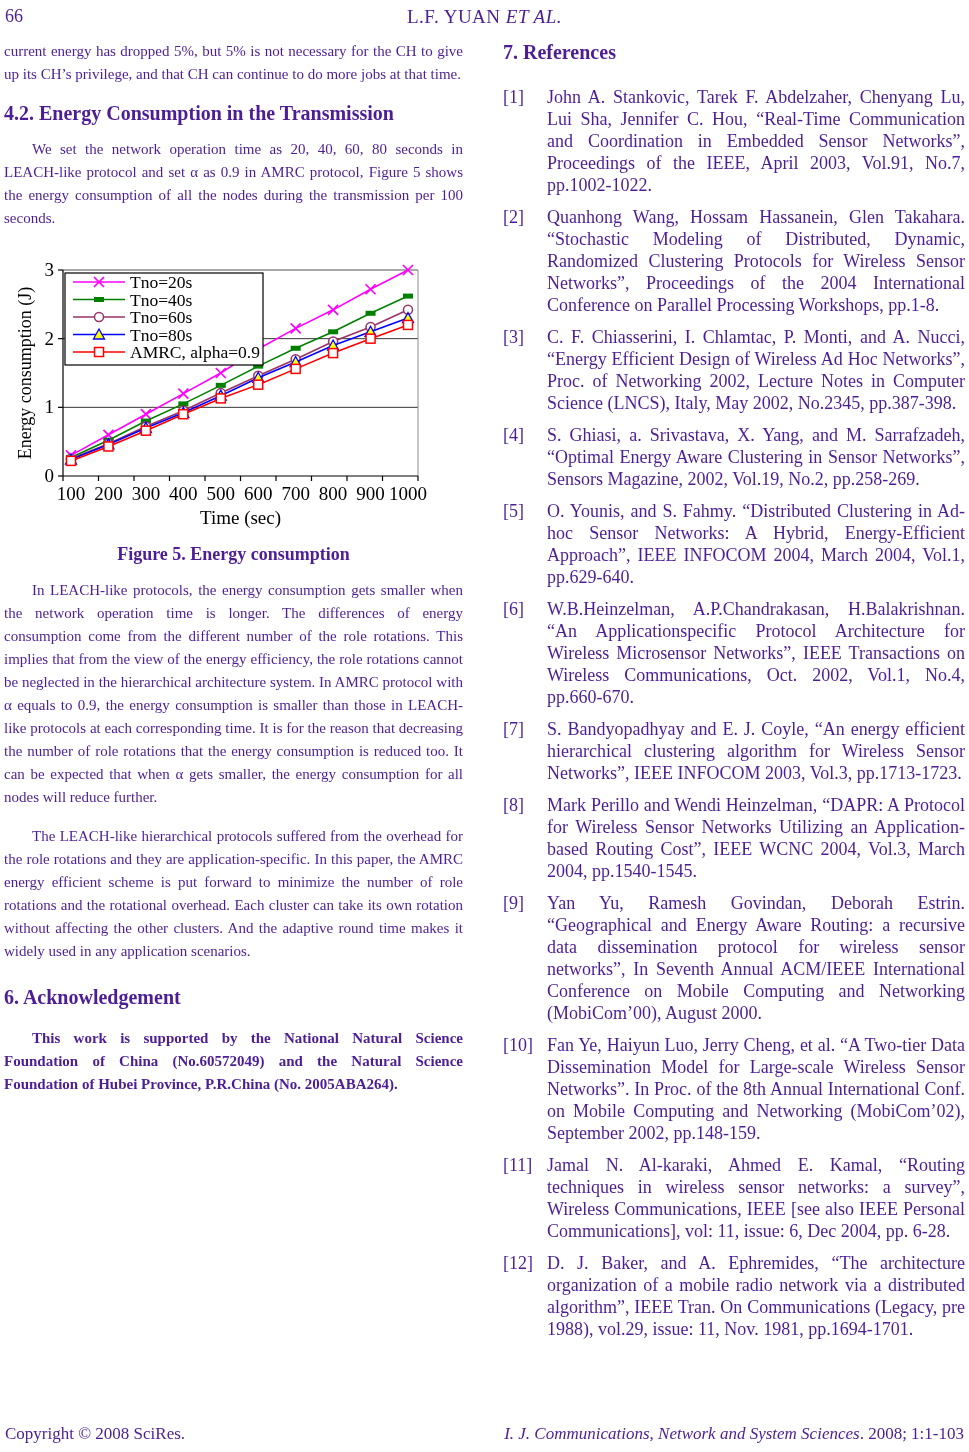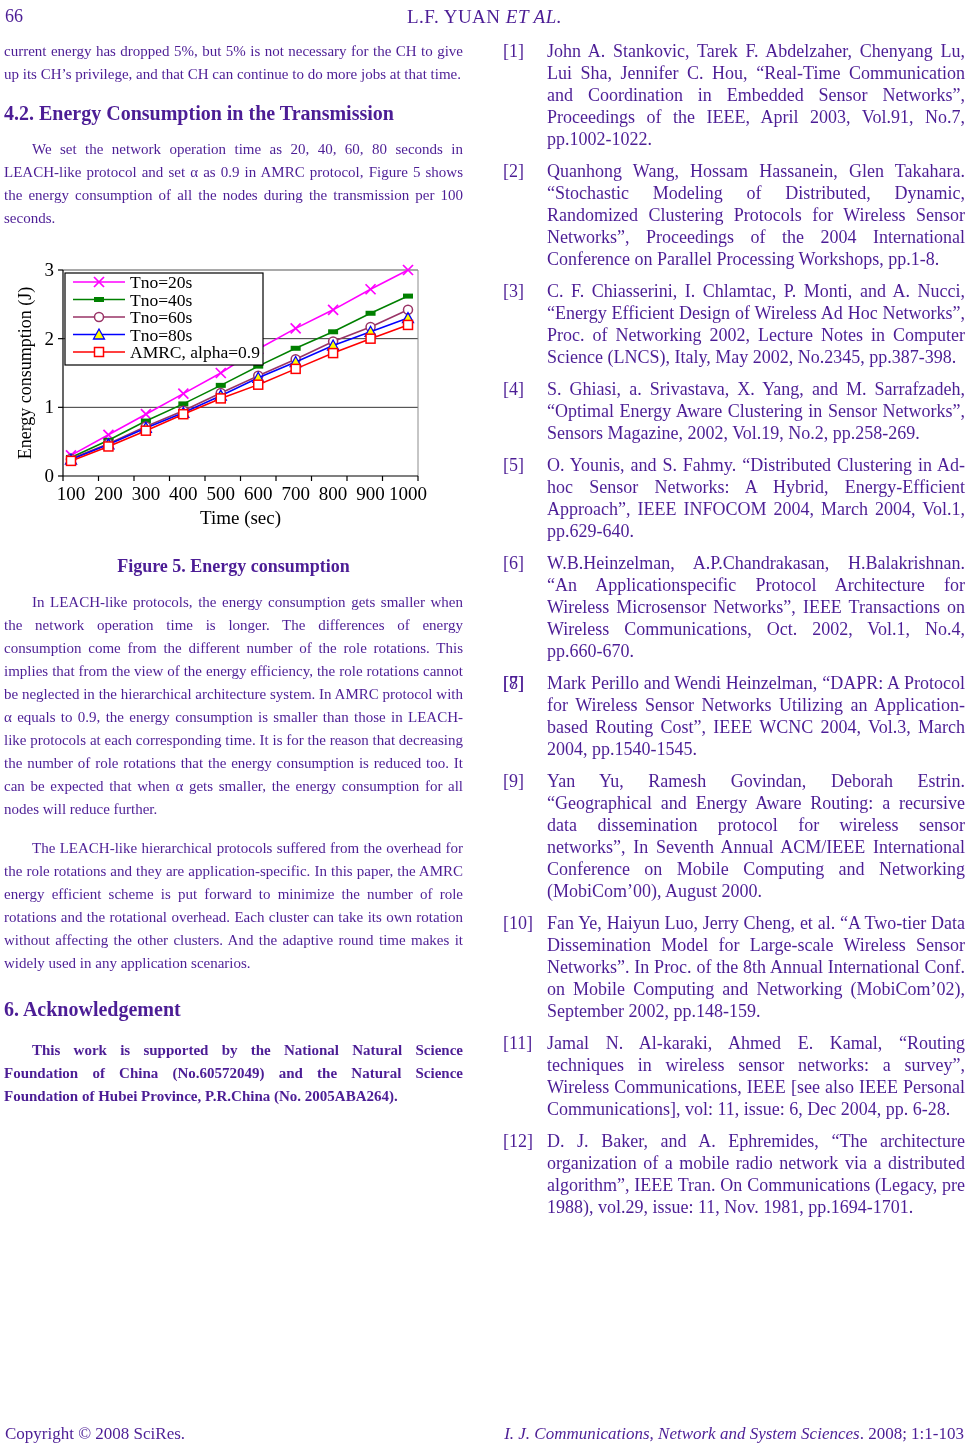--- a/index.html
+++ b/index.html
@@ -16,21 +16,21 @@
   .running-title{position:absolute;left:0;width:100%;text-align:center;top:0;font-size:19px;letter-spacing:0.5px;}
   .running-title .it{font-style:italic;}
   .col{position:absolute;top:40px;}
   .col-left{left:4px;width:459px;}
   .col-right{left:503px;width:462px;}
   p.body{font-size:15px;line-height:23px;text-align:justify;margin:0 0 2px 0;}
   p.body.indent{text-indent:28px;}
   h2.sec{font-size:20px;font-weight:bold;margin:15px 0 13px 0;line-height:24px;}
   .figure{margin:18px 0 6px 0;}
   .figure svg{display:block;margin-left:14px;}
-  .fig-caption{font-size:18px;font-weight:bold;text-align:center;margin:20px 0 14px 0;}
+  .fig-caption{font-size:18px;font-weight:bold;text-align:center;margin:8px 0 14px 0;}
   .refs-heading{font-size:20px;font-weight:bold;margin:0 0 22px 0;line-height:24px;}
   .ref{position:relative;padding-left:44px;font-size:18px;line-height:22px;text-align:justify;margin:0 0 10px 0;}
   .ref .num{position:absolute;left:0;top:0;}
   .footer{position:absolute;left:0;top:1424px;width:969px;font-size:17px;}
   .footer .fl{position:absolute;left:5px;top:0;}
   .footer .fr{position:absolute;right:5px;top:0;text-align:center;}
   .footer .fr .it{font-style:italic;}
   .chart-text{font-family:"Liberation Serif","DejaVu Serif",serif;}
 </style>
 </head>
@@ -173,28 +173,29 @@
       <div class="fig-caption">Figure 5. Energy consumption</div>
     </div>
 
     <p class="body indent">In LEACH-like protocols, the energy consumption gets smaller when the network operation time is longer. The differences of energy consumption come from the different number of the role rotations. This implies that from the view of the energy efficiency, the role rotations cannot be neglected in the hierarchical architecture system. In AMRC protocol with α equals to 0.9, the energy consumption is smaller than those in LEACH-like protocols at each corresponding time. It is for the reason that decreasing the number of role rotations that the energy consumption is reduced too. It can be expected that when α gets smaller, the energy consumption for all nodes will reduce further.</p>
     <p class="body indent" style="margin-top:16px;">The LEACH-like hierarchical protocols suffered from the overhead for the role rotations and they are application-specific. In this paper, the AMRC energy efficient scheme is put forward to minimize the number of role rotations and the rotational overhead. Each cluster can take its own rotation without affecting the other clusters. And the adaptive round time makes it widely used in any application scenarios.</p>
     <h2 class="sec" style="margin-top:22px;">6. Acknowledgement</h2>
     <p class="body indent" style="margin-top:18px;font-weight:bold;">This work is supported by the National Natural Science Foundation of China (No.60572049) and the Natural Science Foundation of Hubei Province, P.R.China (No. 2005ABA264).</p>
   </div>
 
   <div class="col col-right">
+    <h2 class="refs-heading">7. References</h2>
     <div>
       <div class="ref"><span class="num">[1]</span><span>John A. Stankovic, Tarek F. Abdelzaher, Chenyang Lu, Lui Sha, Jennifer C. Hou, “Real-Time Communication and Coordination in Embedded Sensor Networks”, Proceedings of the IEEE, April 2003, Vol.91, No.7, pp.1002-1022.</span></div>
       <div class="ref"><span class="num">[2]</span><span>Quanhong Wang, Hossam Hassanein, Glen Takahara. “Stochastic Modeling of Distributed, Dynamic, Randomized Clustering Protocols for Wireless Sensor Networks”, Proceedings of the 2004 International Conference on Parallel Processing Workshops, pp.1-8.</span></div>
       <div class="ref"><span class="num">[3]</span><span>C. F. Chiasserini, I. Chlamtac, P. Monti, and A. Nucci, “Energy Efficient Design of Wireless Ad Hoc Networks”, Proc. of Networking 2002, Lecture Notes in Computer Science (LNCS), Italy, May 2002, No.2345, pp.387-398.</span></div>
       <div class="ref"><span class="num">[4]</span><span>S. Ghiasi, a. Srivastava, X. Yang, and M. Sarrafzadeh, “Optimal Energy Aware Clustering in Sensor Networks”, Sensors Magazine, 2002, Vol.19, No.2, pp.258-269.</span></div>
       <div class="ref"><span class="num">[5]</span><span>O. Younis, and S. Fahmy. “Distributed Clustering in Ad-hoc Sensor Networks: A Hybrid, Energy-Efficient Approach”, IEEE INFOCOM 2004, March 2004, Vol.1, pp.629-640.</span></div>
       <div class="ref"><span class="num">[6]</span><span>W.B.Heinzelman, A.P.Chandrakasan, H.Balakrishnan. “An Applicationspecific Protocol Architecture for Wireless Microsensor Networks”, IEEE Transactions on Wireless Communications, Oct. 2002, Vol.1, No.4, pp.660-670.</span></div>
-      <div class="ref"><span class="num">[7]</span></div>
+      <div class="ref"><span class="num">[7]</span><span>S. Bandyopadhyay and E. J. Coyle, “An energy efficient hierarchical clustering algorithm for Wireless Sensor Networks”, IEEE INFOCOM 2003, Vol.3, pp.1713-1723.</span></div>
       <div class="ref"><span class="num">[8]</span><span>Mark Perillo and Wendi Heinzelman, “DAPR: A Protocol for Wireless Sensor Networks Utilizing an Application-based Routing Cost”, IEEE WCNC 2004, Vol.3, March 2004, pp.1540-1545.</span></div>
       <div class="ref"><span class="num">[9]</span><span>Yan Yu, Ramesh Govindan, Deborah Estrin. “Geographical and Energy Aware Routing: a recursive data dissemination protocol for wireless sensor networks”, In Seventh Annual ACM/IEEE International Conference on Mobile Computing and Networking (MobiCom’00), August 2000.</span></div>
       <div class="ref"><span class="num">[10]</span><span>Fan Ye, Haiyun Luo, Jerry Cheng, et al. “A Two-tier Data Dissemination Model for Large-scale Wireless Sensor Networks”. In Proc. of the 8th Annual International Conf. on Mobile Computing and Networking (MobiCom’02), September 2002, pp.148-159.</span></div>
       <div class="ref"><span class="num">[11]</span><span>Jamal N. Al-karaki, Ahmed E. Kamal, “Routing techniques in wireless sensor networks: a survey”, Wireless Communications, IEEE [see also IEEE Personal Communications], vol: 11, issue: 6, Dec 2004, pp. 6-28.</span></div>
       <div class="ref"><span class="num">[12]</span><span>D. J. Baker, and A. Ephremides, “The architecture organization of a mobile radio network via a distributed algorithm”, IEEE Tran. On Communications (Legacy, pre 1988), vol.29, issue: 11, Nov. 1981, pp.1694-1701.</span></div>
     </div>
   </div>
 
   <div class="footer">
     <span class="fl">Copyright © 2008 SciRes.</span>

